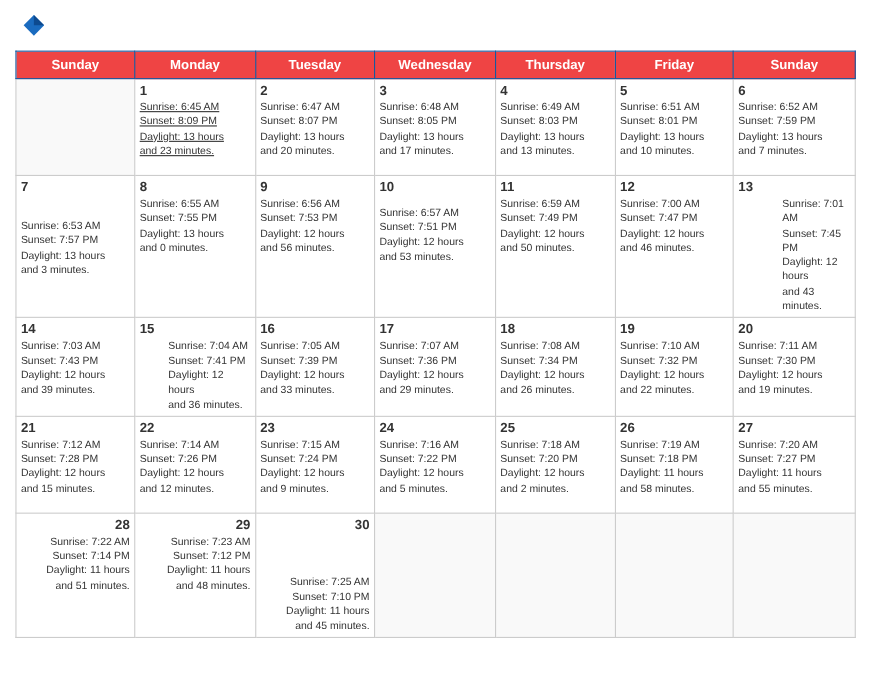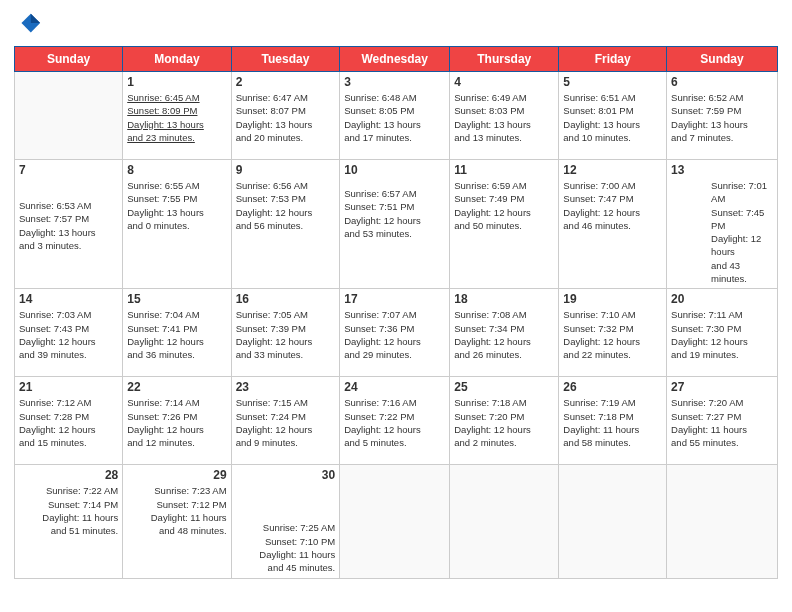--- a/index.html
+++ b/index.html
@@ -225,21 +225,21 @@
         <tr>
           <td>
             <span class="day-number">14</span>
             <div class="day-info" style="white-space: pre-line;">Sunrise: 7:03 AM
 Sunset: 7:43 PM
 Daylight: 12 hours
 and 39 minutes.</div>
           </td>
           <td>
             <span class="day-number">15</span>
-            <div class="day-info" style="white-space: pre-line;">Sunrise: 7:04 AM
+            <div class="day-info" style="white-space: pre-line; margin-left: 26px;">Sunrise: 7:04 AM
 Sunset: 7:41 PM
 Daylight: 12 hours
 and 36 minutes.</div>
           </td>
           <td>
             <span class="day-number">16</span>
             <div class="day-info" style="white-space: pre-line;">Sunrise: 7:05 AM
 Sunset: 7:39 PM
 Daylight: 12 hours
 and 33 minutes.</div>

